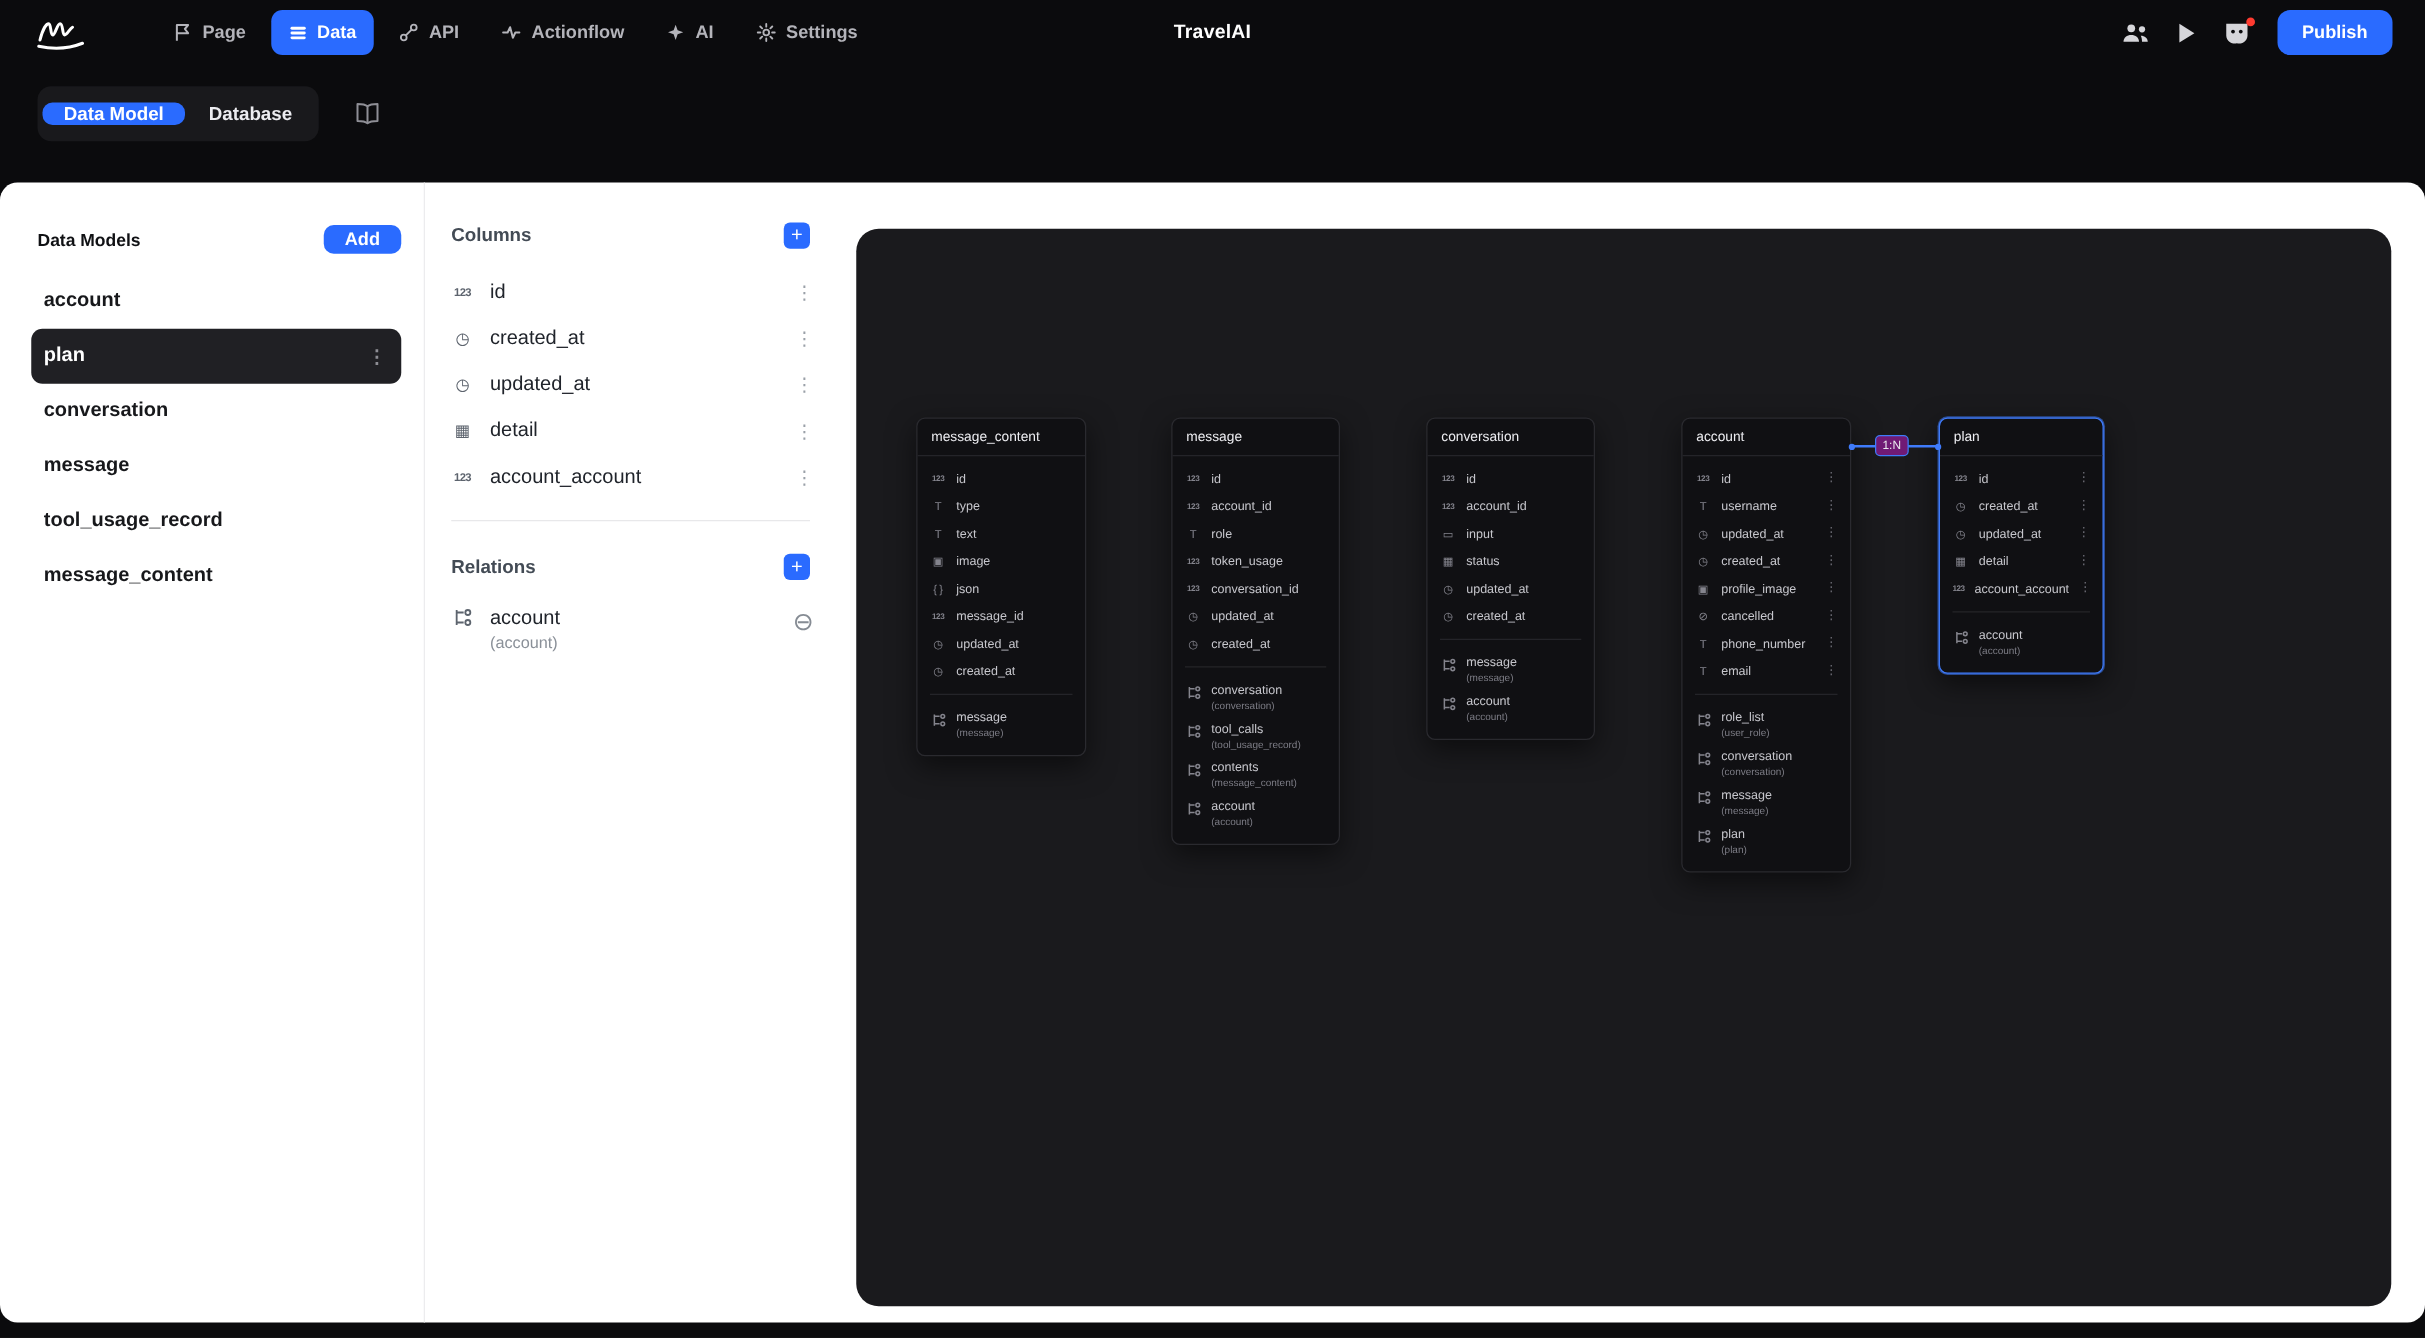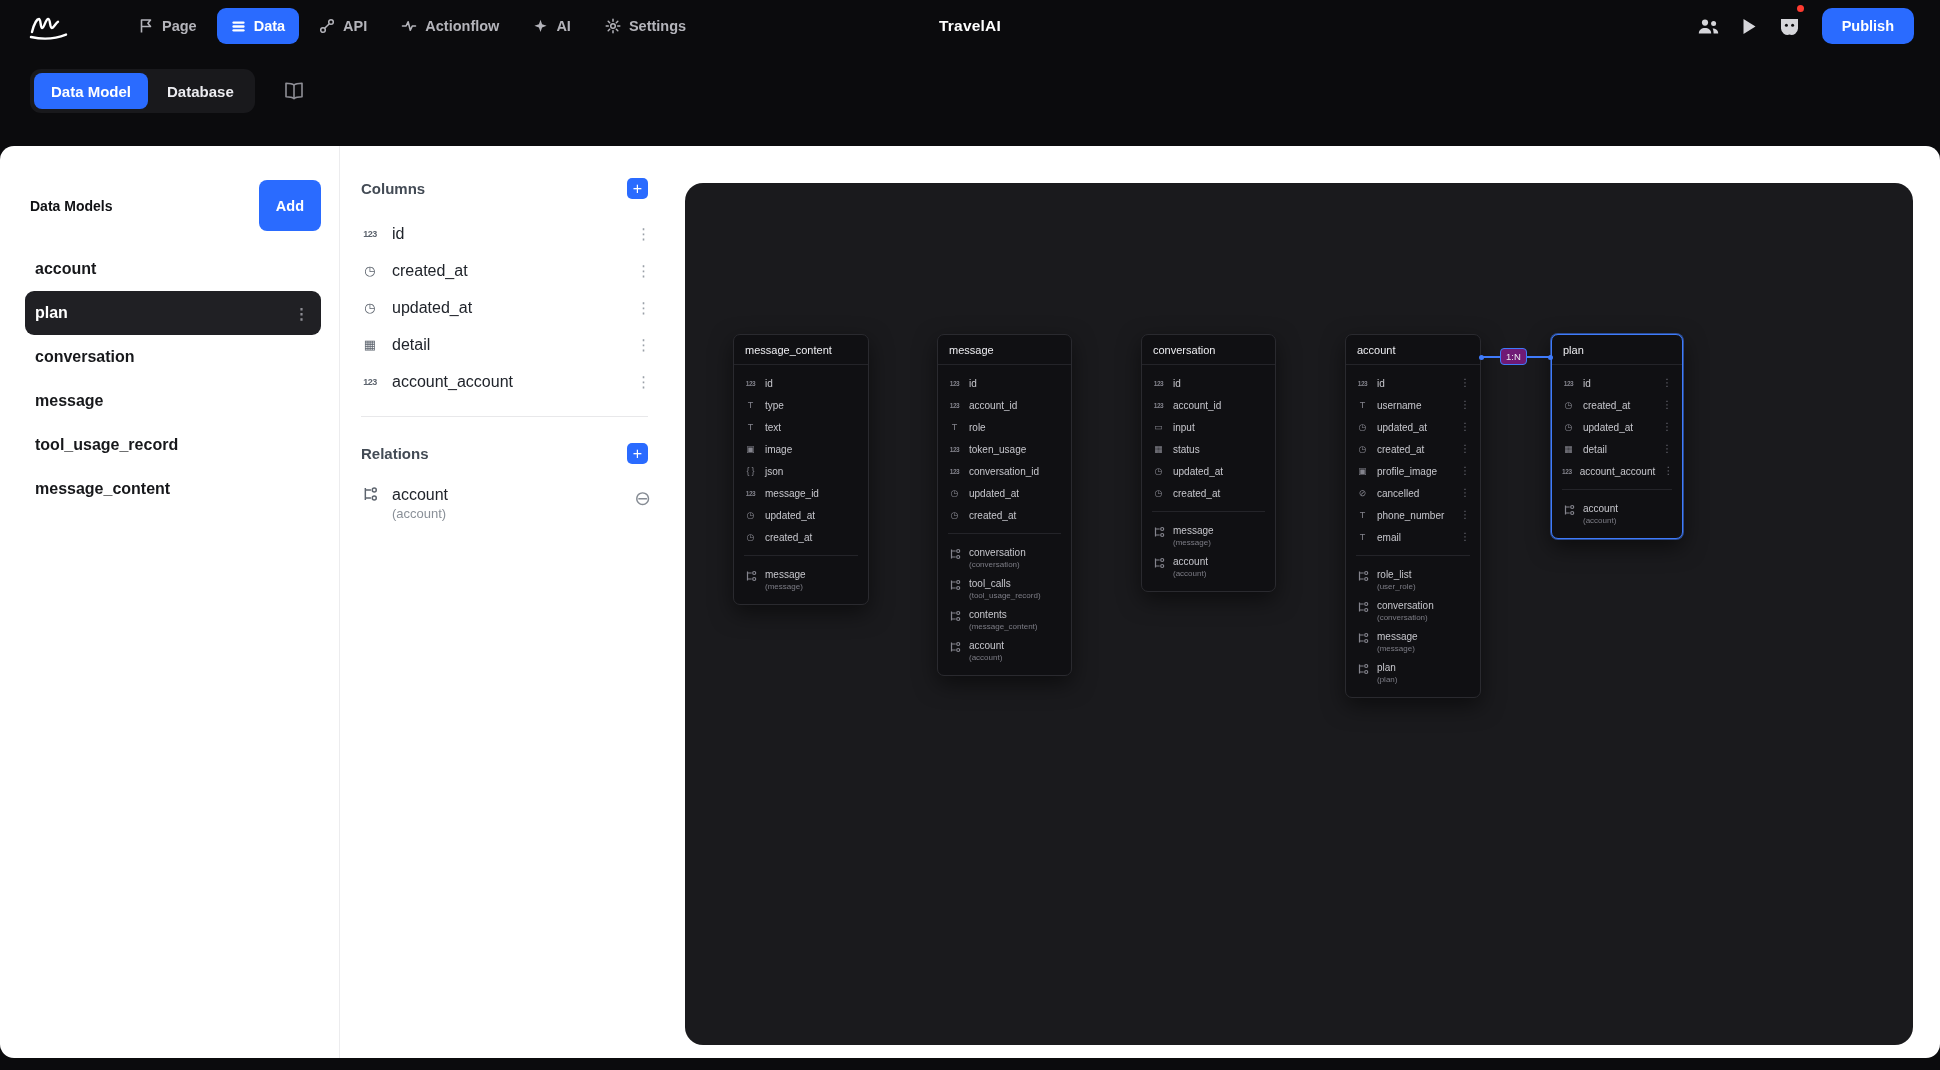--- a/index.html
+++ b/index.html
@@ -12,37 +12,37 @@
     color:#111;
   }
   
   .topbar{position:absolute;top:0;left:0;width:1940px;height:52px;display:flex;align-items:center;padding:0 26px;background:#0b0b0d;z-index:5;}
   .logo{display:flex;align-items:center;margin-right:52px;cursor:pointer;}
   .nav{display:flex;gap:6px;}
   .nav-item{display:flex;align-items:center;gap:8px;height:36px;padding:0 14px;border-radius:9px;color:#b4b4ba;font-size:14.5px;font-weight:600;cursor:pointer;}
   .nav-item.active{background:#2a6bff;color:#fff;}
   .nav-ic{display:flex;align-items:center;}
   .topbar-title{position:absolute;left:50%;transform:translateX(-50%);color:#fff;font-size:15.5px;font-weight:700;letter-spacing:.2px;}
-  .topbar-right{margin-left:auto;display:flex;gap:22px;}
+  .topbar-right{margin-left:auto;display:flex;align-items:center;gap:22px;}
   .tb-ic{color:#d6d6da;display:flex;align-items:center;position:relative;cursor:pointer;}
   .tb-ic .dot{position:absolute;top:-3px;right:-4px;width:7px;height:7px;border-radius:50%;background:#ff3b30;}
   .btn-publish{background:#2a6bff;color:#fff;height:36px;padding:0 20px;border-radius:10px;font-size:14.5px;font-weight:600;display:flex;align-items:center;border:none;cursor:pointer;}
   
   .subbar{position:absolute;top:52px;left:0;width:1940px;height:94px;background:#0b0b0d;}
   .seg{position:absolute;left:30px;top:17px;height:44px;background:#19191c;border-radius:11px;display:flex;align-items:center;padding:4px;gap:2px;}
-  .seg-btn{height:36px;padding:0 17px;border-radius:8px;color:#ececf0;font-size:15px;font-weight:600;display:flex;align-items:center;cursor:pointer;background:transparent;border:none;font-family:inherit;}
+  .seg-btn{height:18px;padding:0 17px;border-radius:8px;color:#ececf0;font-size:15px;font-weight:600;display:flex;align-items:center;cursor:pointer;background:transparent;border:none;font-family:inherit;}
   .seg-btn.active{background:#2a6bff;color:#fff;}
   .book{position:absolute;left:283px;top:30px;color:#8f8f96;cursor:pointer;}
   
   .sheet{position:absolute;left:0;top:146px;width:1940px;height:912px;background:#ffffff;border-radius:14px;}
   
   .sidebar{position:absolute;left:0;top:0;width:340px;height:912px;border-right:1px solid #ececee;}
   .sb-head{display:flex;align-items:center;justify-content:space-between;padding:34px 18px 16px 30px;}
   .sb-title{font-size:14px;font-weight:700;color:#101114;}
-  .btn-add{background:#2a6bff;color:#fff;height:51px;padding:0 17px;border-radius:8px;font-size:14.5px;font-weight:600;border:none;display:flex;align-items:center;cursor:pointer;font-family:inherit;}
+  .btn-add{background:#2a6bff;color:#fff;height:23px;padding:0 17px;border-radius:8px;font-size:14.5px;font-weight:600;border:none;display:flex;align-items:center;cursor:pointer;font-family:inherit;}
   .sb-list{padding:0 18px 0 25px;}
   .sb-item{height:44px;border-radius:9px;display:flex;align-items:center;justify-content:space-between;padding:0 12px 0 10px;font-size:16px;font-weight:700;color:#17181b;cursor:pointer;}
   .sb-item.sel{background:#202024;color:#fff;}
   .sb-kebab{color:#8d8d94;font-size:15px;line-height:1;}
   .sb-syslabel{padding:20px 0 8px 30px;font-size:14.5px;color:#9aa0a8;}
   
   .panel{position:absolute;left:341px;top:0;width:327px;height:724px;}
   .panel-head{display:flex;align-items:center;justify-content:space-between;padding:32px 20px 16px 20px;}
   .panel-head.rel{padding-top:26px;}
   .panel-title{font-size:15px;font-weight:700;color:#434b55;}

